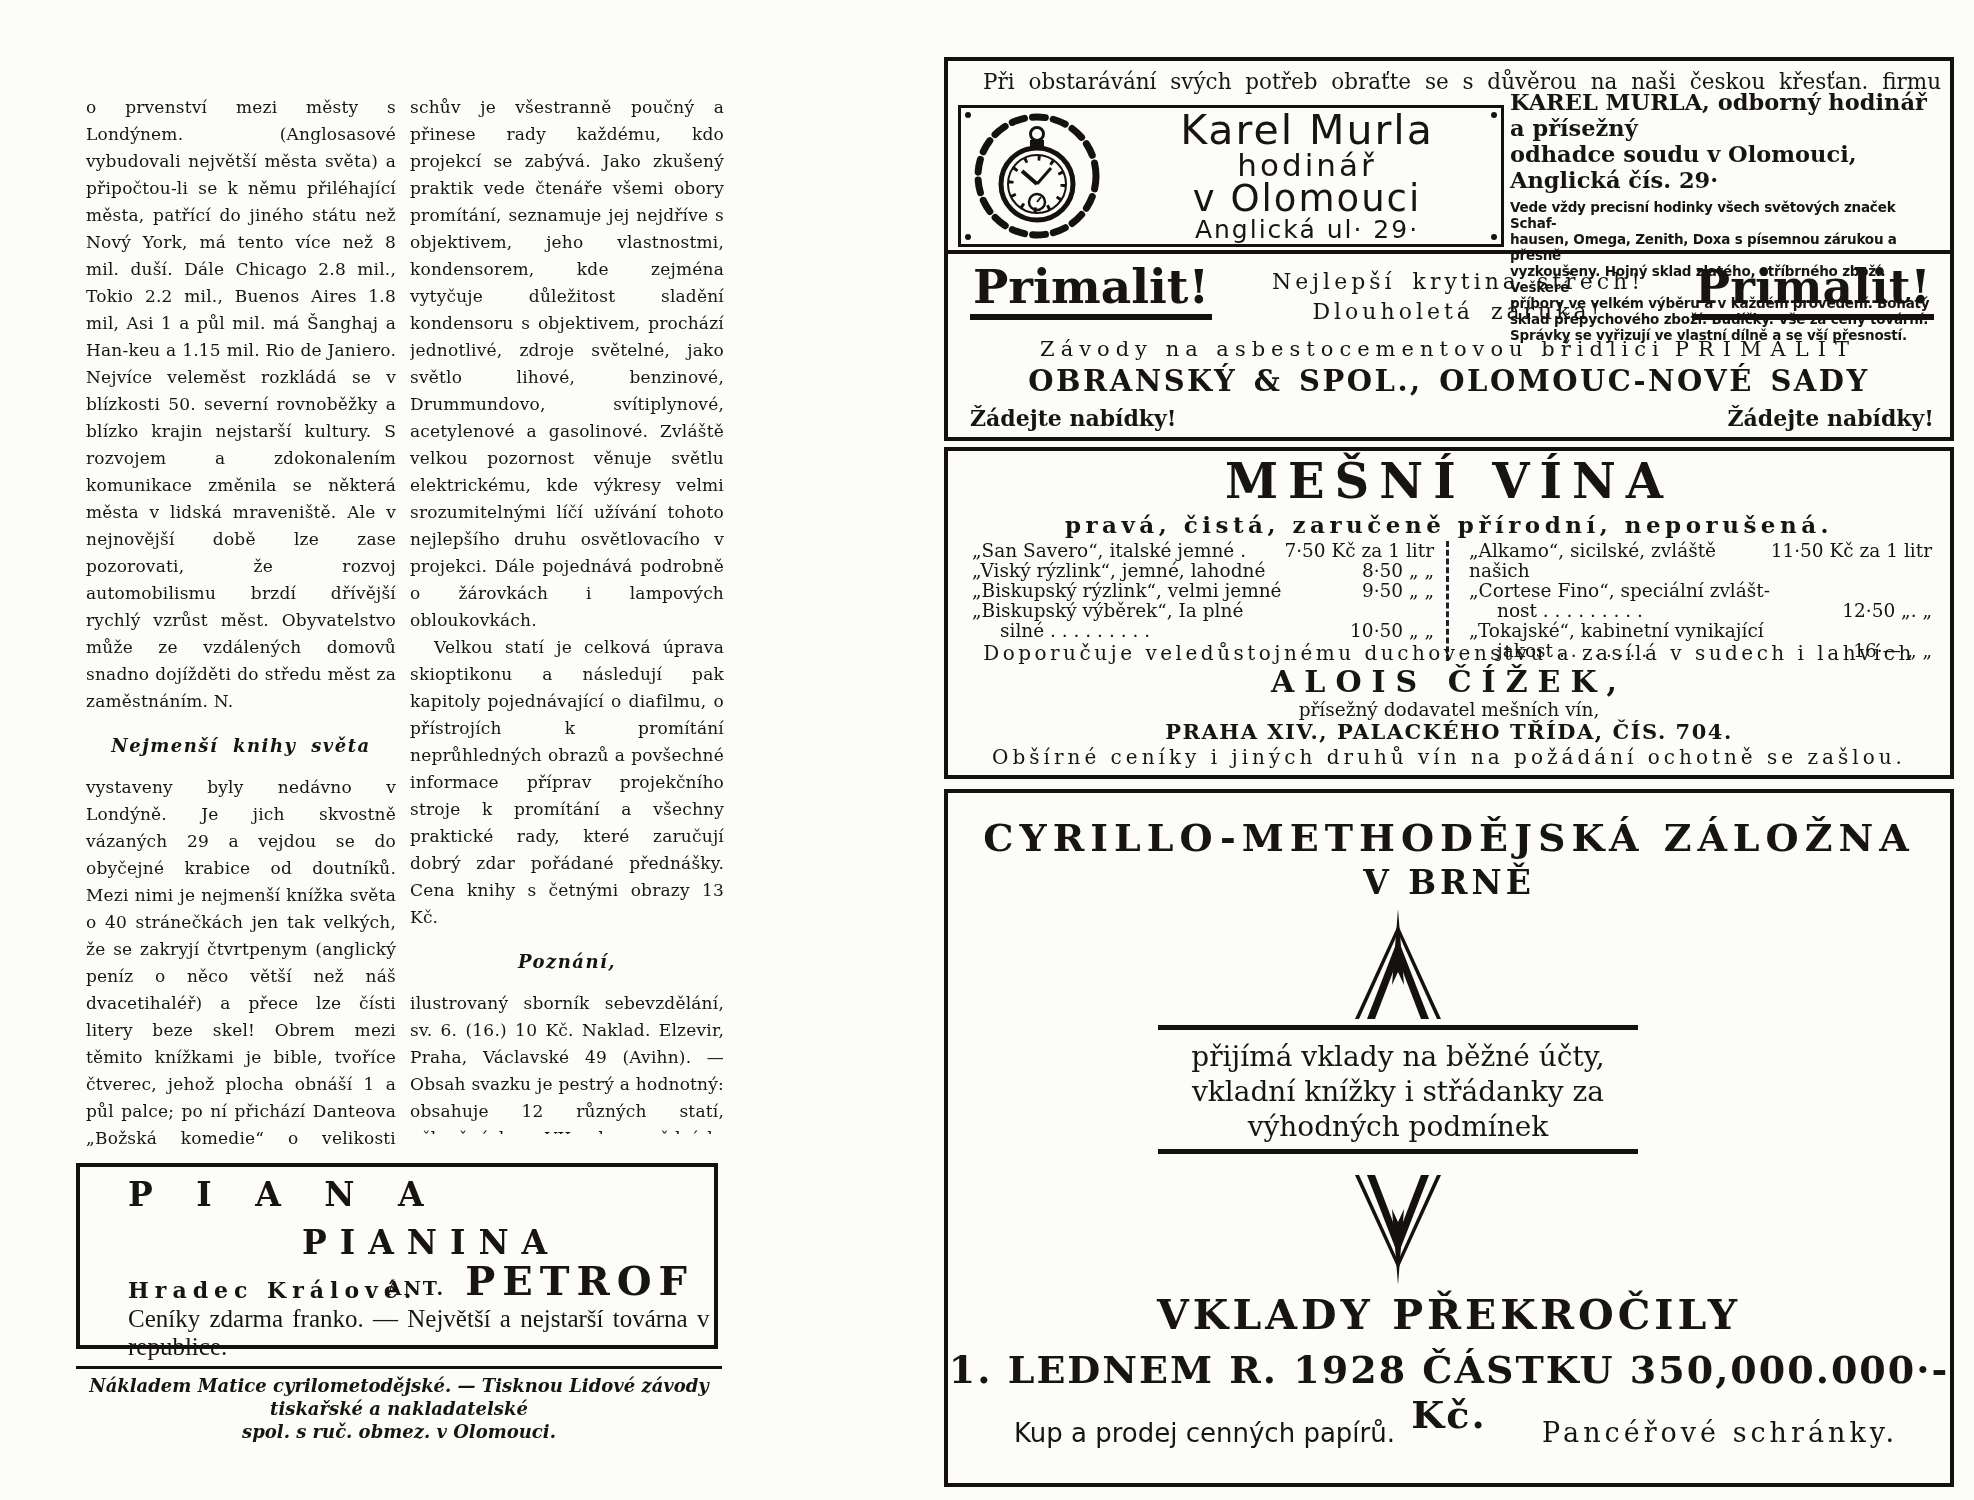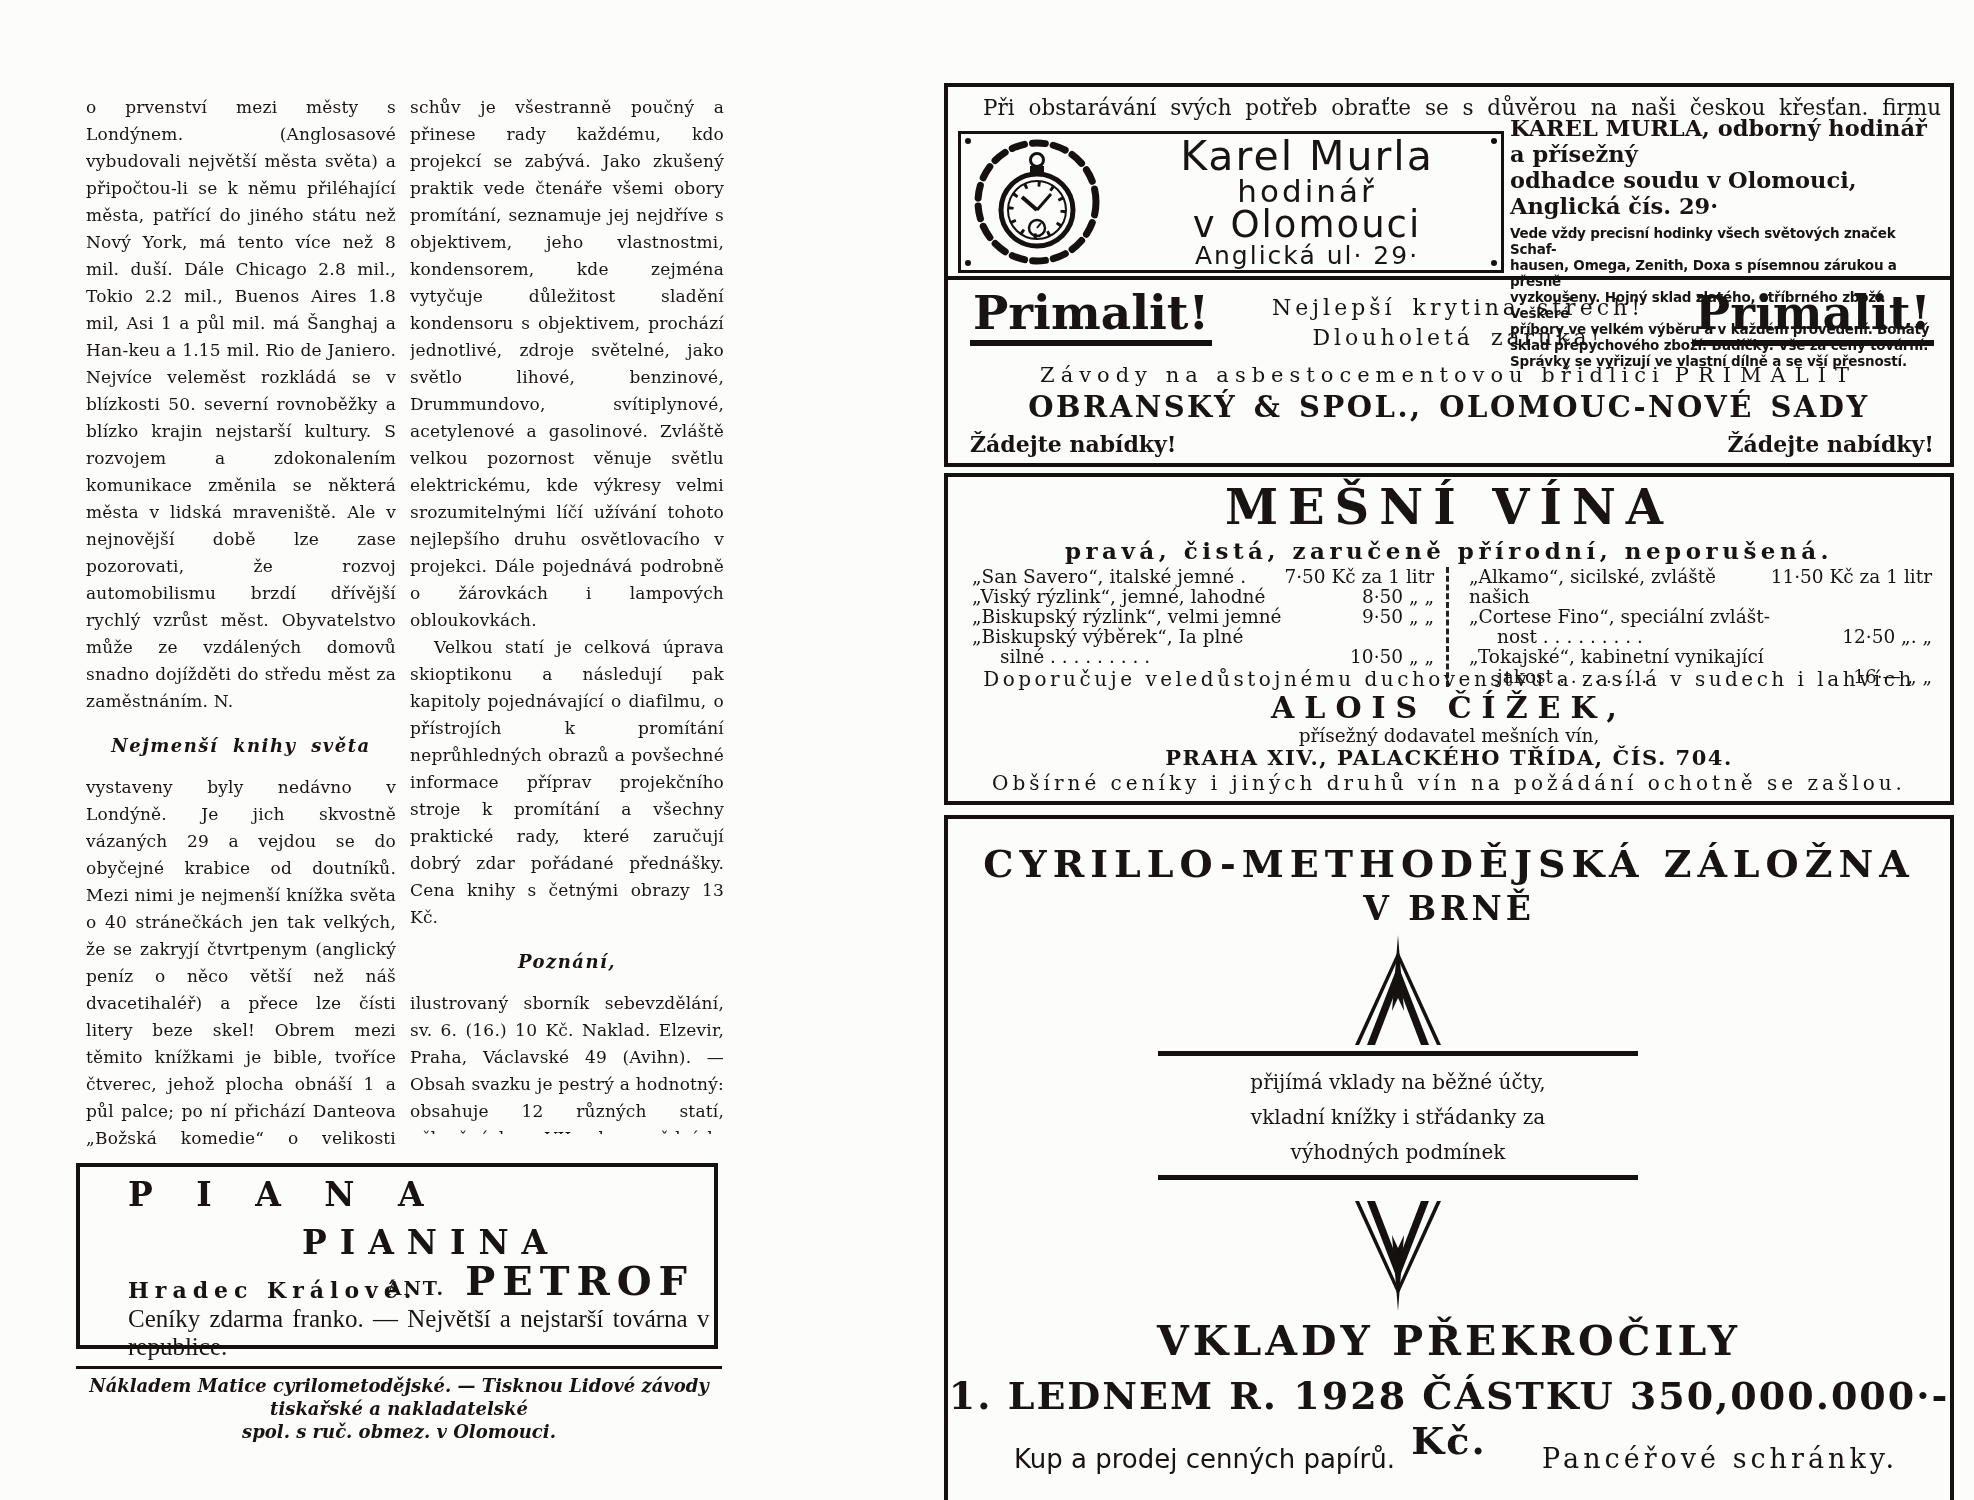--- a/index.html
+++ b/index.html
@@ -19,21 +19,21 @@
   .petrof-box .pianina{position:absolute;left:222px;top:56px;font-size:33px;font-weight:bold;letter-spacing:13px;}
   .petrof-box .hradec{position:absolute;left:48px;top:110px;font-size:22px;font-weight:bold;letter-spacing:6px;}
   .petrof-group{position:absolute;right:20px;top:90px;display:flex;align-items:baseline;gap:20px;}
   .petrof-group .ant{font-size:19px;font-weight:bold;letter-spacing:2px;}
   .petrof-group .petrof{font-size:40px;font-weight:bold;letter-spacing:7px;}
   .petrof-box .ceniky{position:absolute;left:48px;top:138px;font-size:25px;word-spacing:3px;font-family:Liberation Serif, serif;}
   .footer-rule{position:absolute;left:76px;top:1366px;width:646px;height:3px;background:#14110e;}
   .press-footer{position:absolute;left:46px;top:1374px;width:706px;text-align:center;
                 font-style:italic;font-weight:bold;font-size:18px;line-height:23px;}
   
-  .rbox{position:absolute;left:944px;width:1002px;border:4px solid #14110e;background:#fcfcfa;margin-top:26px;}
+  .rbox{position:absolute;left:944px;width:1002px;border:4px solid #14110e;background:#fcfcfa;}
   .boxA{top:57px;height:376px;}
   .boxB{top:447px;height:324px;}
   .boxC{top:789px;height:690px;}
   .r-header{position:absolute;left:34px;right:8px;top:8px;text-align:center;font-size:21.5px;word-spacing:7px;}
   
   .murla-box{position:absolute;left:10px;top:44px;width:540px;height:136px;border:3px solid #14110e;}
   .murla-box .dot{position:absolute;width:6px;height:6px;border-radius:50%;background:#14110e;}
   .murla-wreath{position:absolute;left:10px;top:2px;width:132px;height:132px;}
   .murla-lettering{position:absolute;left:160px;top:2px;width:372px;text-align:center;
                    font-family:"DejaVu Sans", sans-serif;}
@@ -80,21 +80,21 @@
   .z-title{position:absolute;left:0;right:0;top:22px;text-align:center;font-size:38px;
            font-weight:bold;letter-spacing:6px;}
   .z-city{position:absolute;left:0;right:0;top:70px;text-align:center;font-size:33px;
           font-weight:bold;letter-spacing:4px;}
   .arrow{position:absolute;left:405px;width:90px;}
   .arrow-up{top:116px;height:112px;}
   .arrow-down{top:368px;height:124px;}
   .z-rule{position:absolute;left:210px;width:480px;height:5px;background:#14110e;}
   .z-rule1{top:232px;} .z-rule2{top:356px;}
   .z-lines{position:absolute;left:160px;width:580px;top:246px;text-align:center;
-           font-size:20px;line-height:35px;}
+           font-size:28px;line-height:35px;}
   .z-vklady{position:absolute;left:0;right:0;top:498px;text-align:center;font-size:41px;
             font-weight:bold;letter-spacing:4px;}
   .z-lednem{position:absolute;left:0;right:0;top:554px;text-align:center;font-size:38px;
             font-weight:bold;letter-spacing:2px;}
   .z-bottom{position:absolute;left:66px;right:52px;top:624px;display:flex;justify-content:space-between;align-items:baseline;}
   .z-bottom .kup{font-family:"DejaVu Sans", sans-serif;font-size:26px;}
   .z-bottom .pancer{font-size:27px;letter-spacing:4px;}
   svg .ink{stroke:#14110e;} 
 </style>
 </head>

